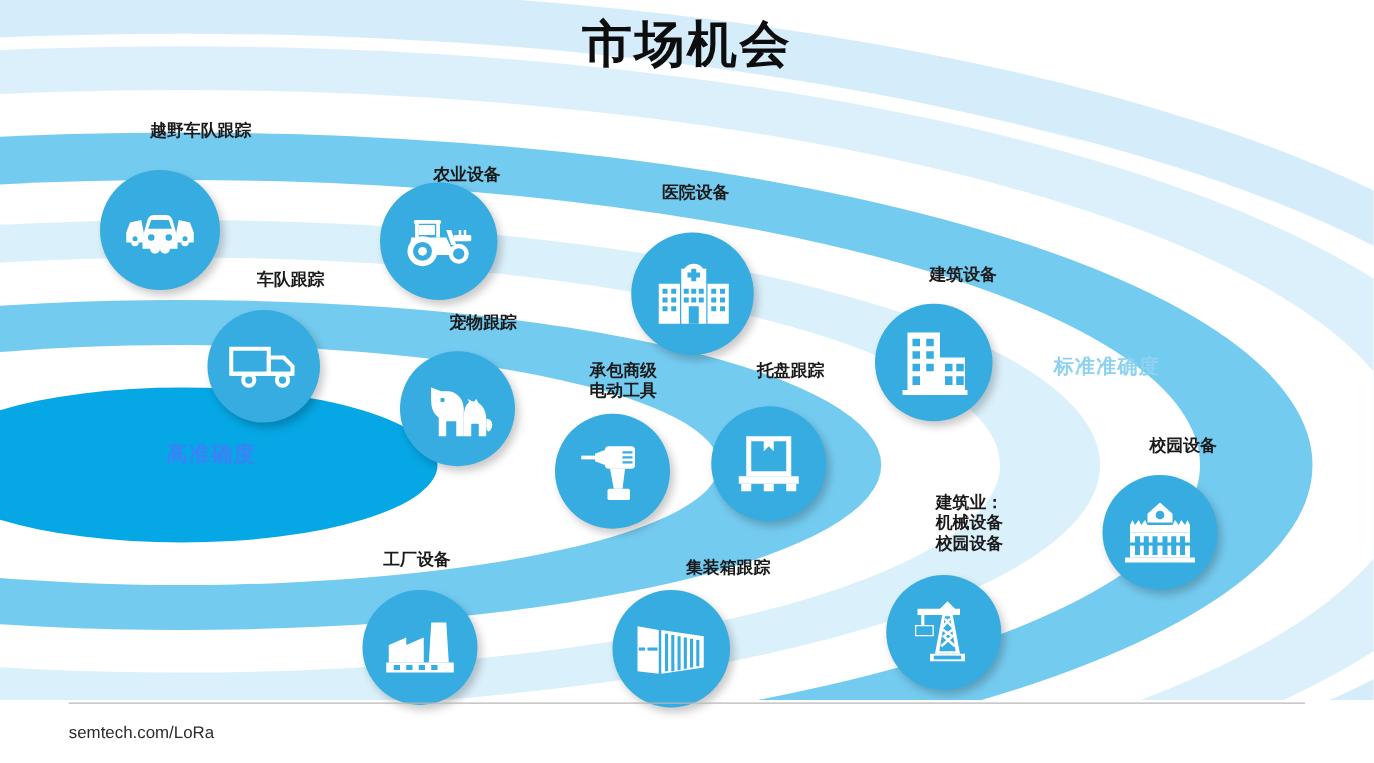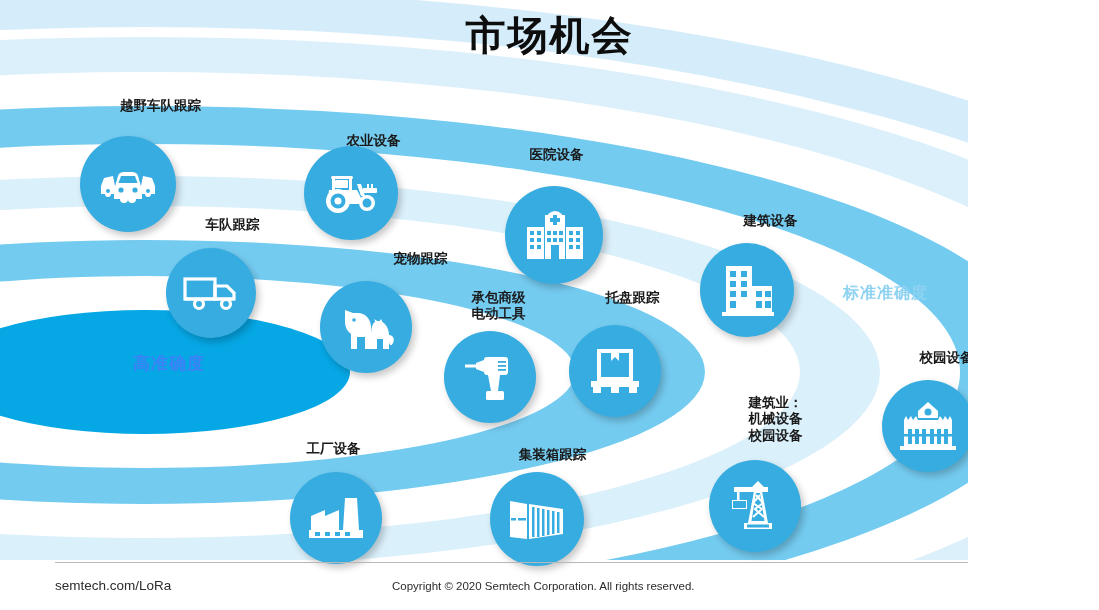--- a/index.html
+++ b/index.html
@@ -5,21 +5,21 @@
   html, body {
     margin: 0;
     padding: 0;
     background: #ffffff;
   }
   body {
     font-family: "Liberation Sans", "DejaVu Sans", sans-serif;
   }
   #slide {
     position: relative;
-    width: 968px;
+    width: 1099px;
     height: 610px;
     background: #ffffff;
     overflow: hidden;
   }
 
   
   #title {
     position: absolute;
     left: 0;
     top: 8px;
@@ -303,21 +303,21 @@
           <path d="M33 12 L45 12 L52 19 L52 25 L33 25 Z"></path>
           <path d="M3 25 L52 25"></path>
           <circle cx="17" cy="30" r="4.5"></circle>
           <circle cx="44" cy="30" r="4.5"></circle>
         </g>
       </svg>
     </div>
   </div>
 
   <div class="node">
-    <div class="caption" style="left:368px; top:250px;margin-left:34px;">宠物跟踪</div>
+    <div class="caption" style="left:368px; top:250px;">宠物跟踪</div>
     <div class="bubble" style="left:320px; top:281px; width:92px; height:92px;">
       <svg width="58" height="52" viewBox="0 0 58 52">
         <g fill="#ffffff">
           <path d="M8 9 L8 20 C8 26 10 30 14 33 L14 48 L20 48 L20 36 L28 36 L28 48 L34 48 L34 26 C34 18 28 12 21 12 L16 12 Z"></path>
           <path d="M8 9 L14 16 L8 20 Z"></path>
           <path d="M41 20 C47 20 52 26 52 34 L52 48 L46 48 L46 38 L40 38 L40 48 L34 48 L34 34 C34 26 36 20 41 20 Z"></path>
           <path d="M37 18 L40 24 L44 18 L47 24 Z"></path>
           <path d="M52 34 C56 34 58 38 56 42 C54 46 52 44 52 40 Z"></path>
         </g>
         <circle cx="17" cy="19" r="1.8" fill="#36ace0"></circle>
@@ -401,21 +401,21 @@
             <rect x="18" y="36" width="5" height="4"></rect>
             <rect x="28" y="36" width="5" height="4"></rect>
             <rect x="38" y="36" width="5" height="4"></rect>
           </g>
         </g>
       </svg>
     </div>
   </div>
 
   <div class="node">
-    <div class="caption" style="left:534px; top:446px;">集装箱跟踪</div>
+    <div class="caption" style="left:564px; top:446px;">集装箱跟踪</div>
     <div class="bubble" style="left:490px; top:472px; width:94px; height:94px;">
       <svg width="60" height="48" viewBox="0 0 60 48">
         <g fill="#ffffff">
           <path d="M3 6 L20 9 L20 44 L3 42 Z"></path>
           <path d="M22 9 L56 14 L56 39 L22 44 Z"></path>
           <g fill="#36ace0">
             <rect x="11" y="23" width="8" height="2.5"></rect>
             <rect x="4" y="23" width="5" height="2.5"></rect>
             <rect x="25" y="12" width="2.5" height="30"></rect>
             <rect x="30" y="13" width="2.5" height="29"></rect>
@@ -449,15 +449,14 @@
           </g>
           <rect x="16" y="44" width="28" height="6"></rect>
           <rect x="19" y="45.5" width="22" height="3" fill="#36ace0"></rect>
         </g>
       </svg>
     </div>
   </div>
 
   <div id="footer-rule"></div>
   <div id="footer-url">semtech.com/LoRa</div>
-  <div id="footer-copyright">Copyright © 2020 Semtech Corporation. All rights reserved.</div>
 
 </div>
 
 </body></html>

